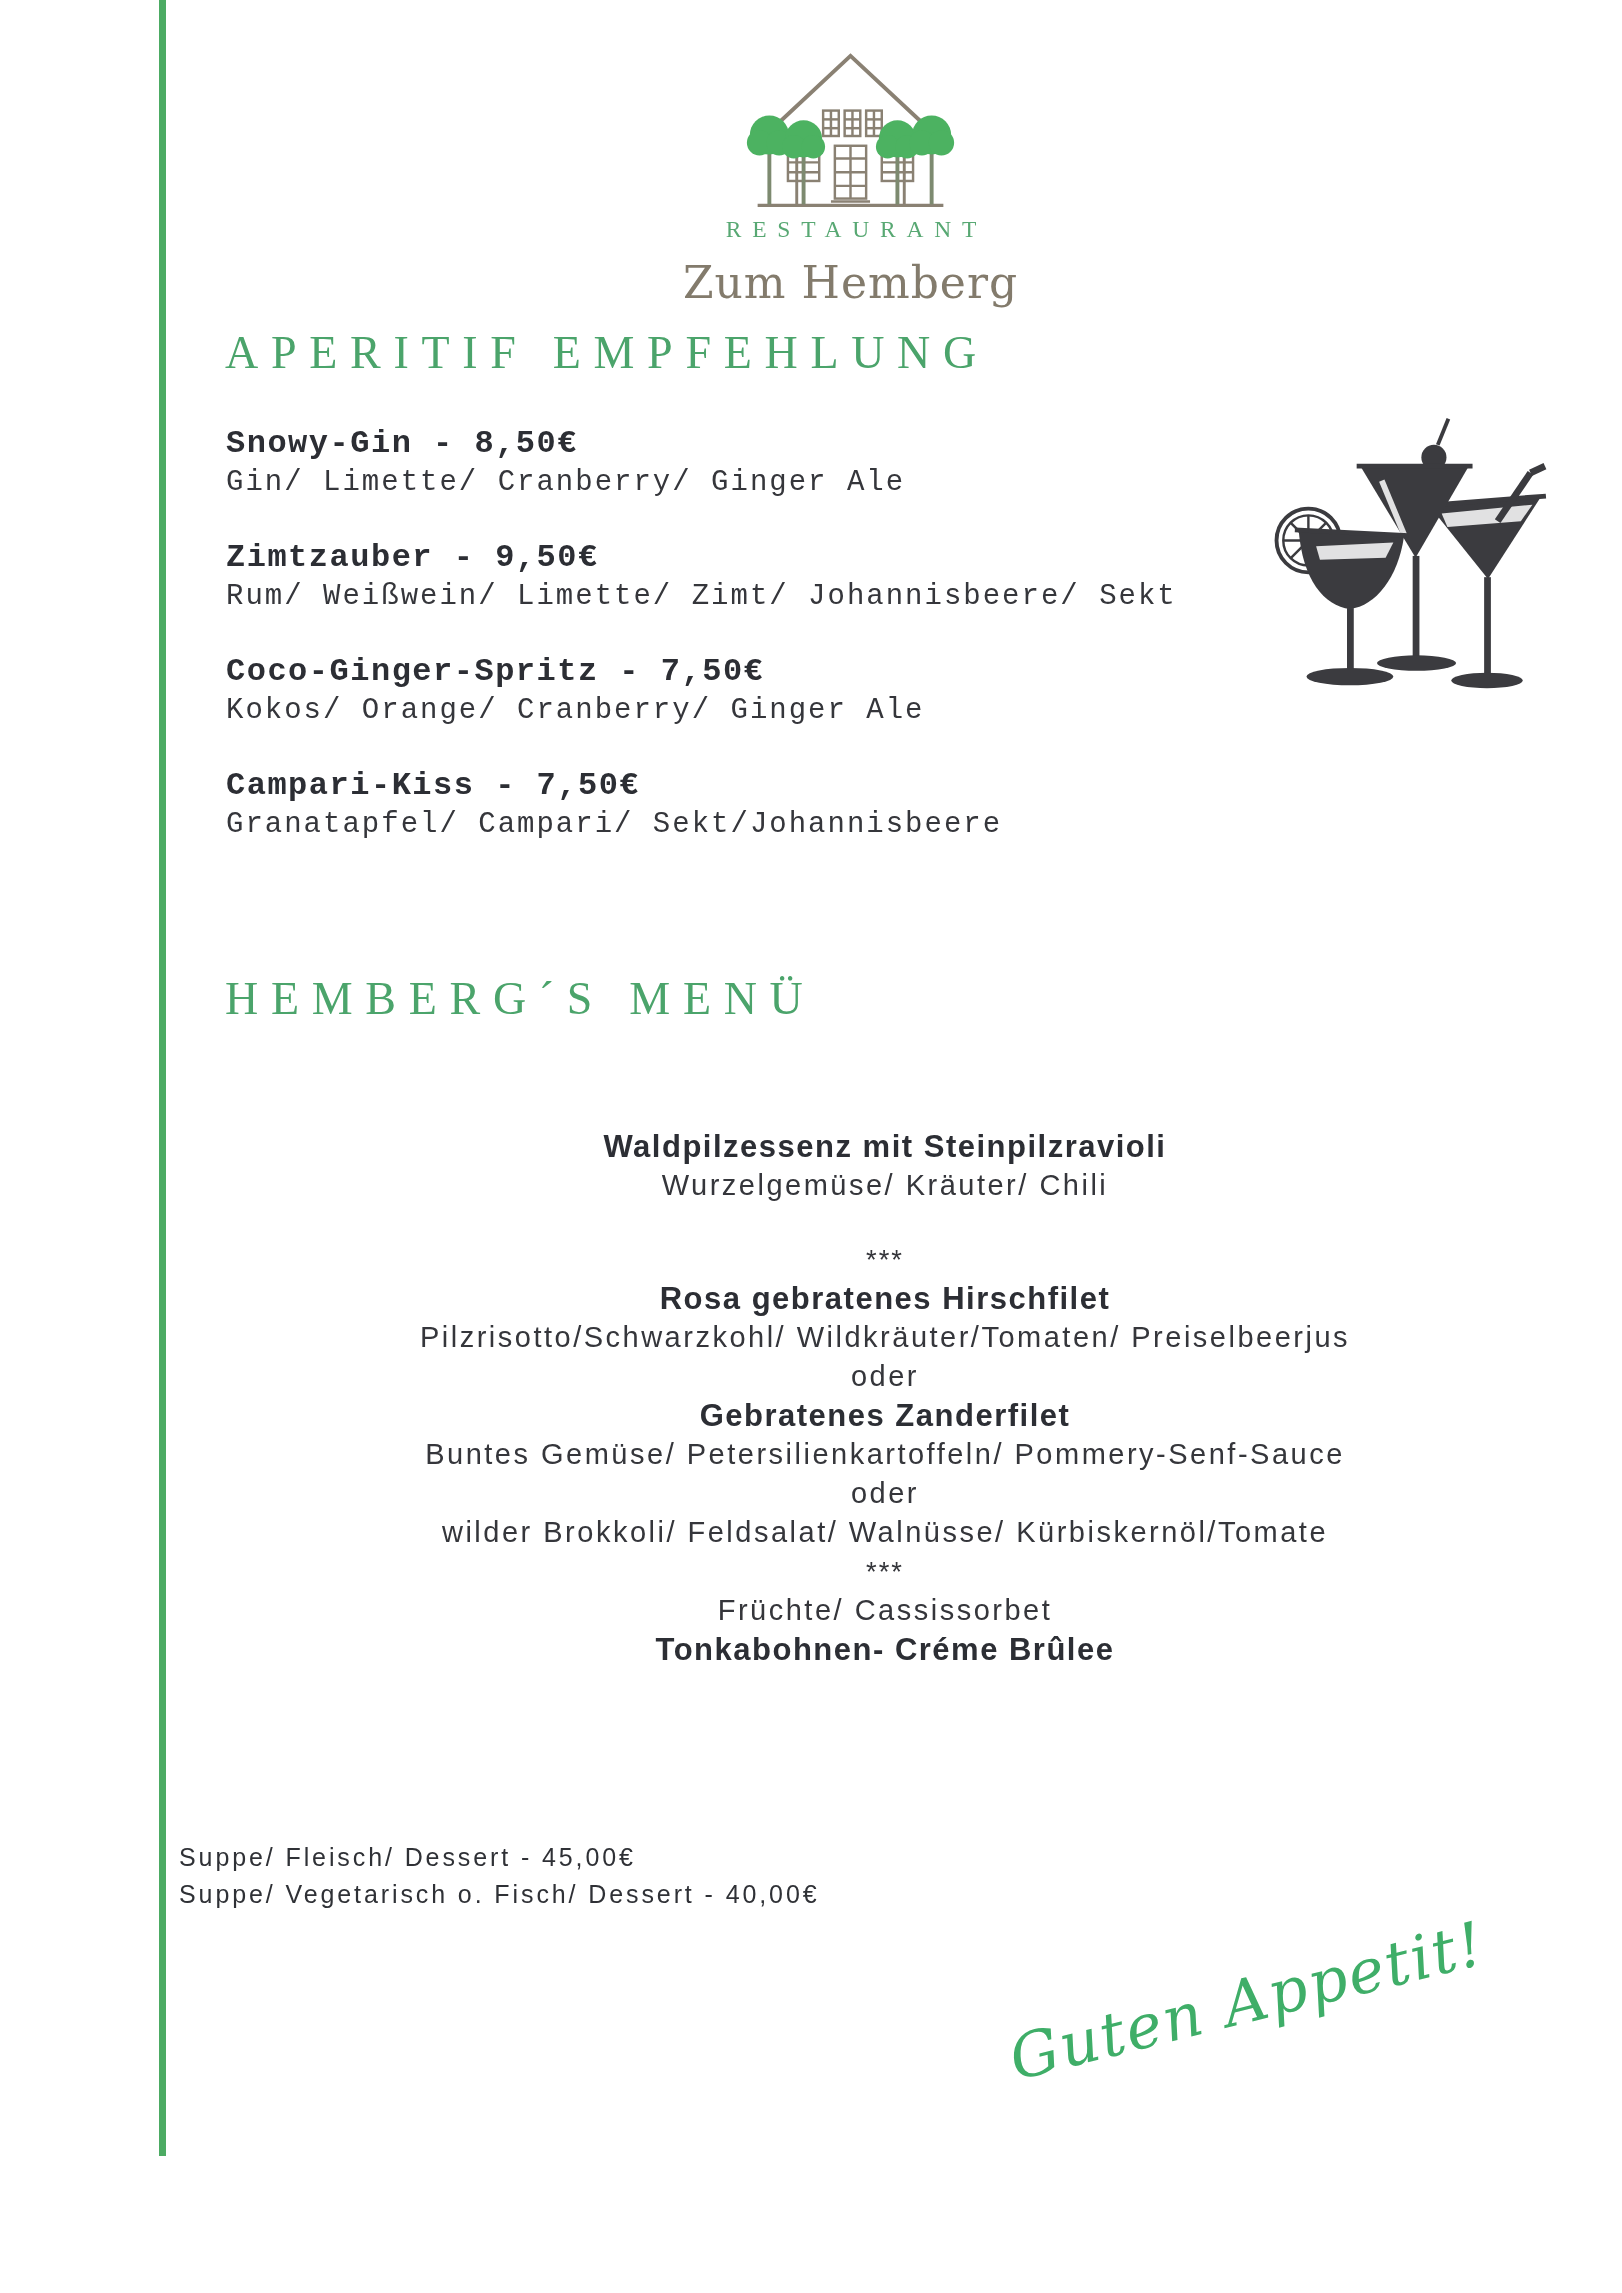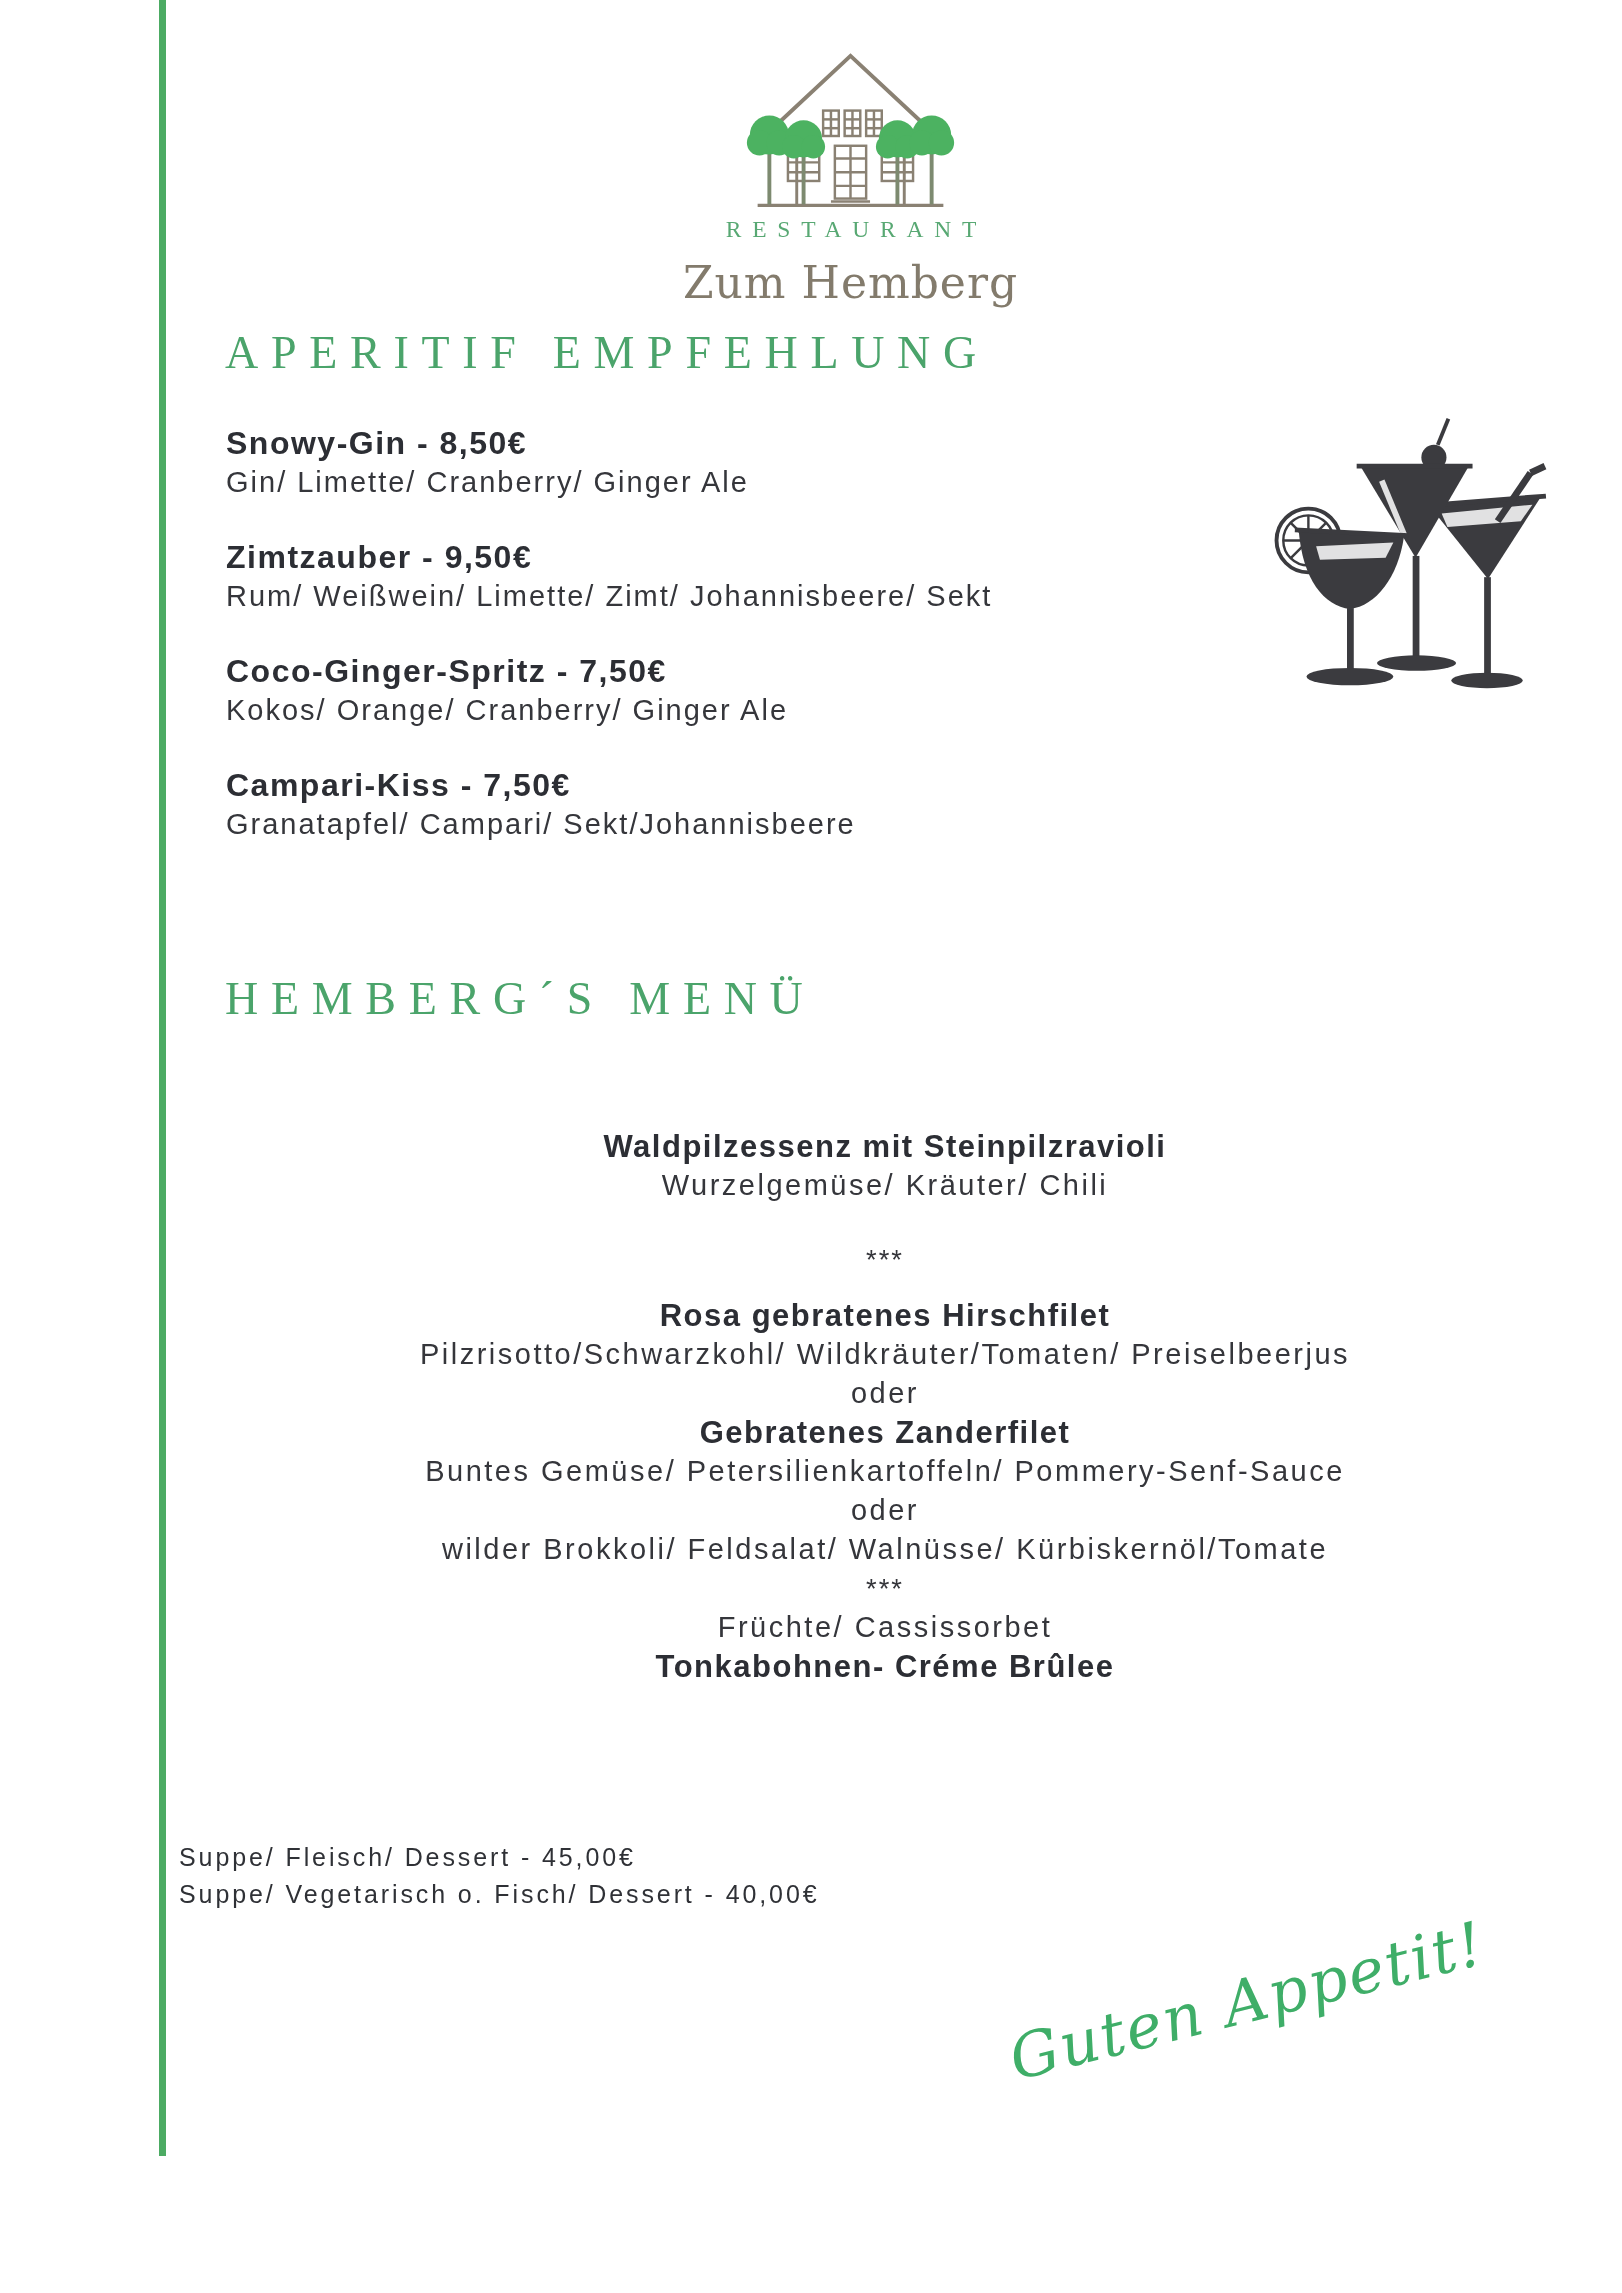--- a/index.html
+++ b/index.html
@@ -27,42 +27,42 @@
   }
   
   .section-heading {
     position:absolute; left:225px;
     font-family:"Liberation Serif", serif; font-weight:400;
     font-size:46px; letter-spacing:12.7px; color:#4ba46b; white-space:nowrap;
   }
   .heading-aperitif { top:326px; }
   .heading-menu { top:972px; }
   
-  .aperitif-list { position:absolute; left:226px; top:424px; width:980px; }
+  .aperitif-list { position:absolute; left:226px; top:424px; width:980px;font-family:Liberation Mono, monospace; }
   .aperitif-item { margin-bottom:36px; }
   .aperitif-name {
     font-size:32px; font-weight:700; color:#2c2e34;
     letter-spacing:1.5px; line-height:39px; white-space:nowrap;
   }
   .aperitif-desc {
     font-size:29px; color:#35363b; letter-spacing:2px;
     line-height:39px; white-space:nowrap;
   }
   
   .cocktail-wrap { position:absolute; left:1258px; top:413px; width:319px; height:309px; }
   
   .menu-block {
     position:absolute; left:199px; top:1127px; width:1372px; text-align:center;
   }
   .menu-line { line-height:39px; white-space:nowrap; }
   .menu-bold { font-size:31px; font-weight:700; color:#2c2e34; letter-spacing:1.5px; }
   .menu-reg  { font-size:29px; color:#35363b; letter-spacing:2.5px;text-align:center; }
   .menu-sep  { font-size:27.4px; color:#35363b; letter-spacing:2px; }
   .gap-lg { margin-top:35px; }
-  .gap-sm { margin-top:17px; }
+  .gap-sm { margin-top:0; }
   
   .pricing { position:absolute; left:179px; top:1839px; }
   .pricing-line {
     font-size:25px; color:#2f3136; letter-spacing:2.9px;
     line-height:37px; white-space:nowrap;
   }
   
   .guten-appetit {
     position:absolute; left:1002px; top:1965px; width:490px; text-align:center;
     font-family:"DejaVu Serif", serif; font-style:italic;

